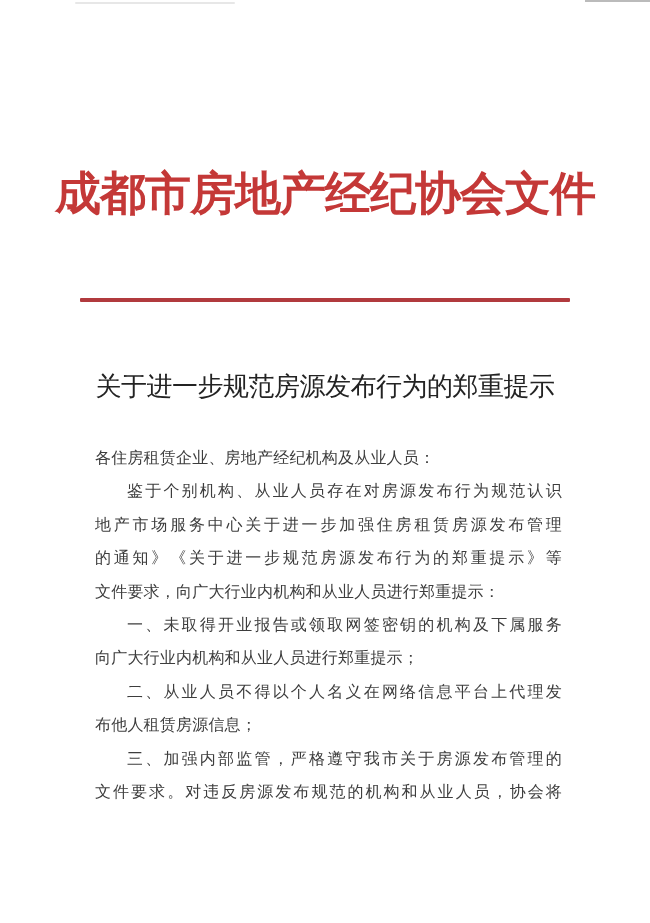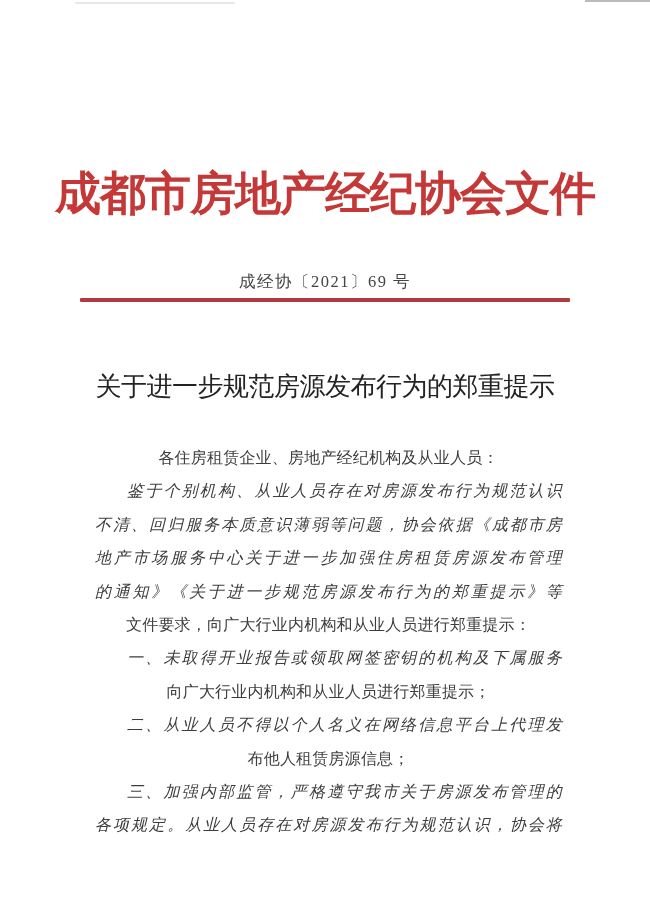--- a/index.html
+++ b/index.html
@@ -70,57 +70,54 @@
     position: absolute;
     top: 441px; left: 95px;
     width: 467px;
     font-size: 16px;
     line-height: 33.4px;
     color: #3d3d3d;
     letter-spacing: 0.2px;
   }
   .ln {
     white-space: nowrap;
-    text-align: center;
+    text-align: left;
   }
   .ln.fill {
     white-space: normal;
     text-align: justify;
     text-align-last: justify;
     text-justify: inter-character;
-    font-style: italic;
   }
   .ln.ind {
     text-indent: 32px;
   }
 </style>
 </head>
 <body>
 
 <div class="page">
 
   <div class="artifact-top-left"></div>
   <div class="artifact-top-right"></div>
 
   <div class="org-title" style="color: rgb(196, 56, 55);">成都市房地产经纪协会文件</div>
 
-  <div class="doc-number">成经协〔2021〕69 号</div>
 
   <div class="red-divider" style="background: rgb(177, 58, 62);"></div>
 
   <div class="notice-heading">关于进一步规范房源发布行为的郑重提示</div>
 
   <div class="notice-body" style="color: rgb(61, 61, 61);">
       <div class="ln">各住房租赁企业、房地产经纪机构及从业人员：</div>
       <div class="ln fill ind">鉴于个别机构、从业人员存在对房源发布行为规范认识</div>
-      <div class="ln fill">不清、回归服务本质意识薄弱等问题，协会依据《成都市房</div>
       <div class="ln fill">地产市场服务中心关于进一步加强住房租赁房源发布管理</div>
       <div class="ln fill">的通知》《关于进一步规范房源发布行为的郑重提示》等</div>
       <div class="ln">文件要求，向广大行业内机构和从业人员进行郑重提示：</div>
       <div class="ln fill ind">一、未取得开业报告或领取网签密钥的机构及下属服务</div>
       <div class="ln">向广大行业内机构和从业人员进行郑重提示；</div>
       <div class="ln fill ind">二、从业人员不得以个人名义在网络信息平台上代理发</div>
       <div class="ln">布他人租赁房源信息；</div>
       <div class="ln fill ind">三、加强内部监管，严格遵守我市关于房源发布管理的</div>
-      <div class="ln fill">各项规定。从业人员存在对房源发布行为规范认识，协会将</div>
+      <div class="ln fill">文件要求。对违反房源发布规范的机构和从业人员，协会将</div>
     </div>
 
 </div>
 
 </body></html>

